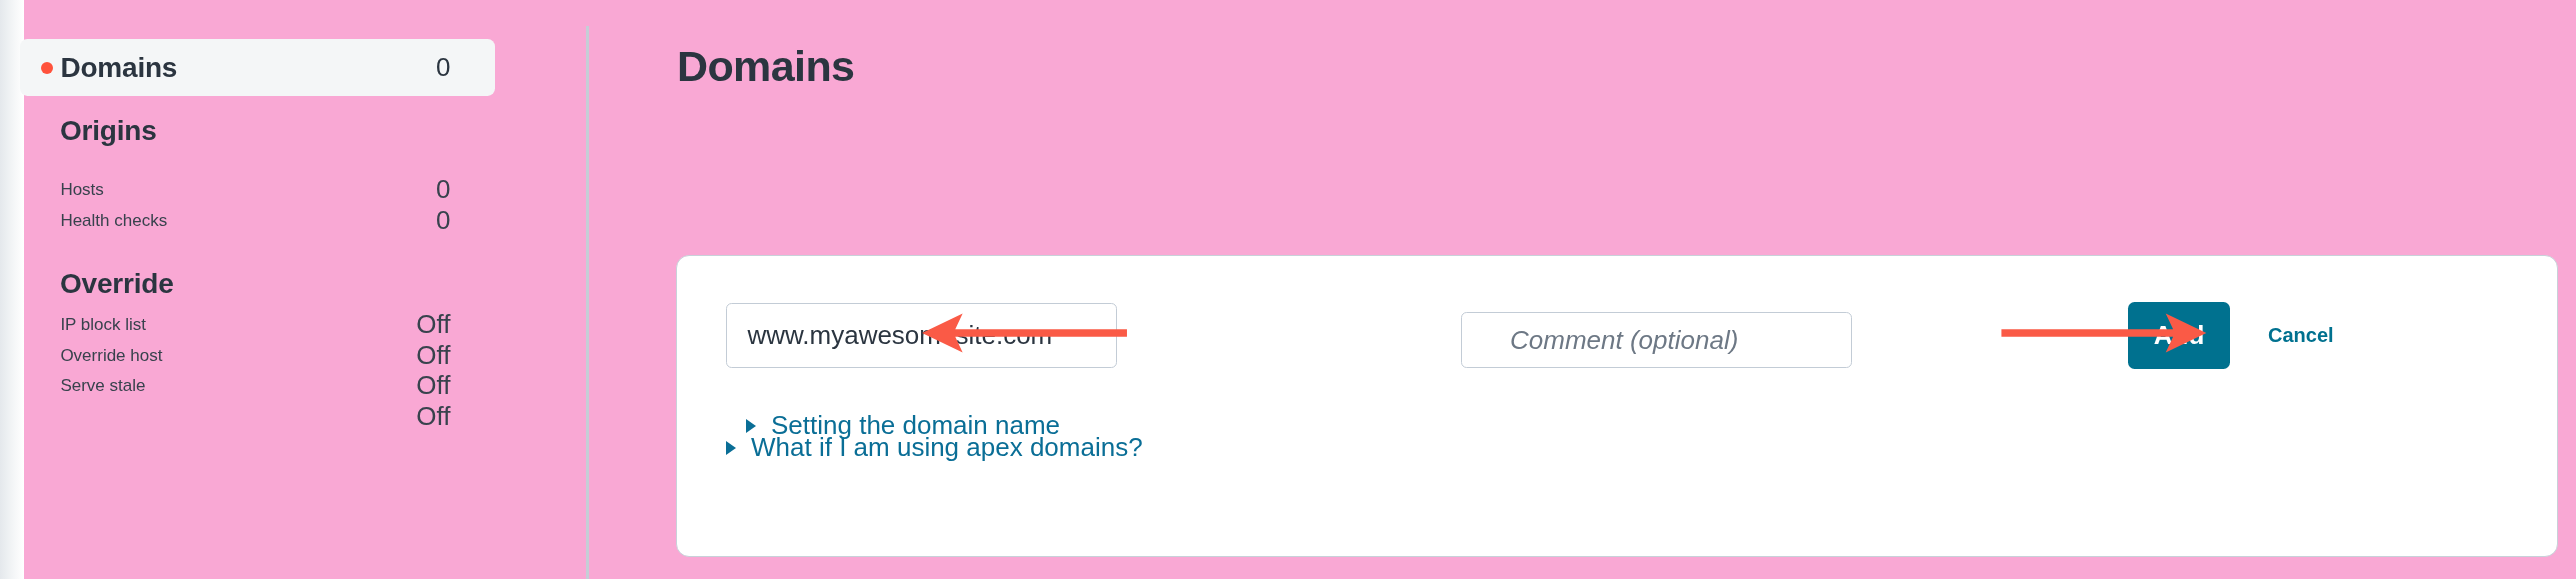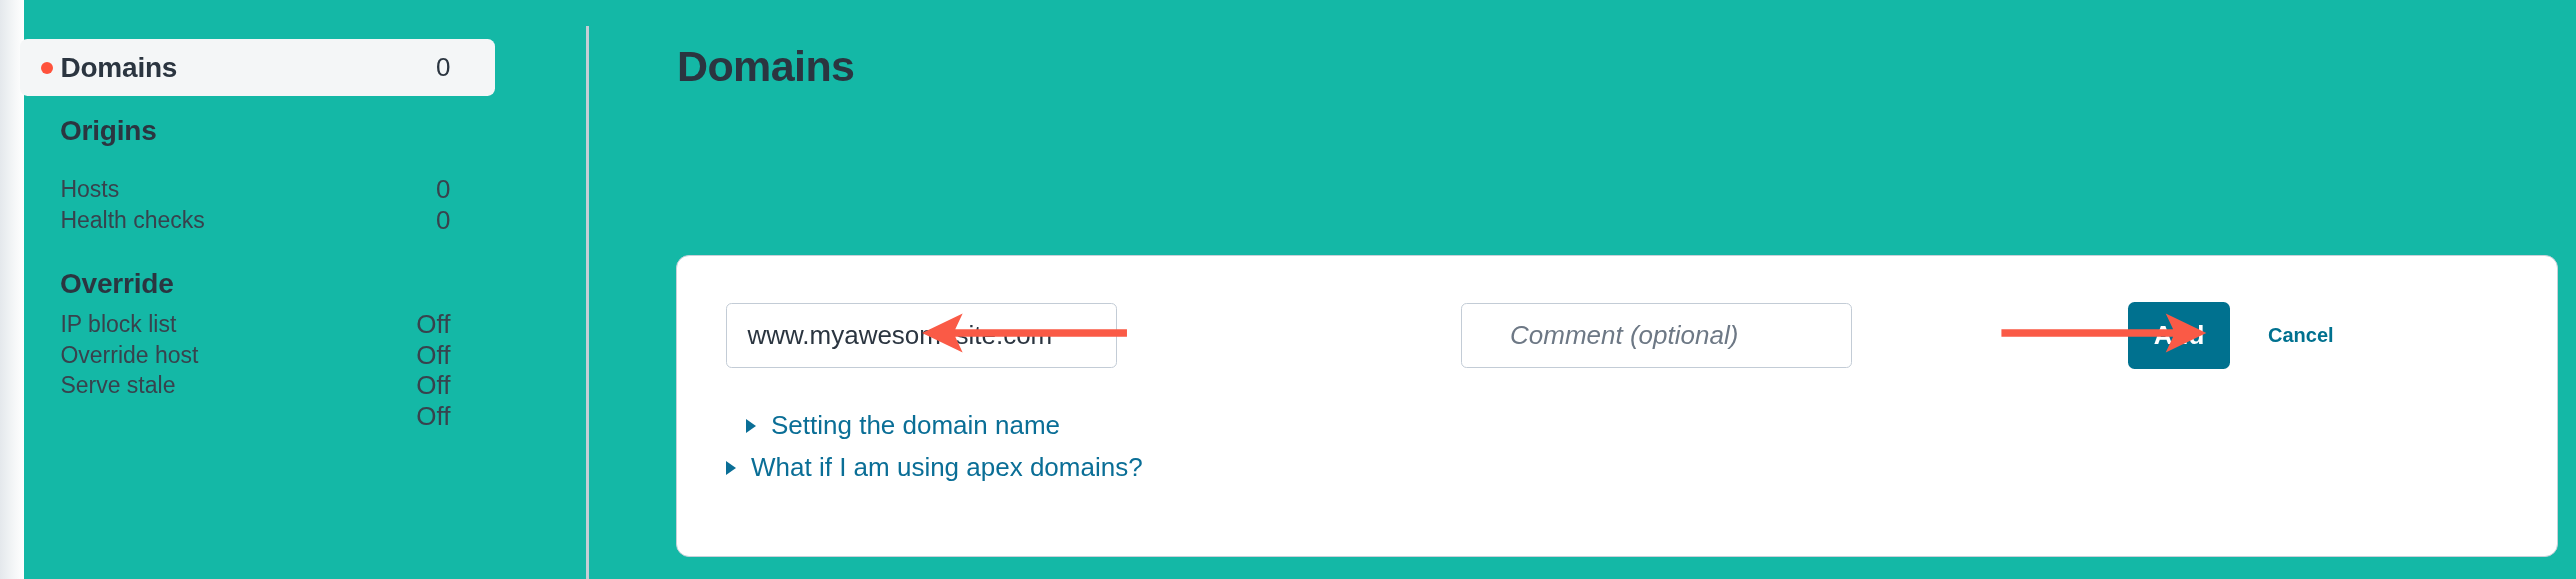--- a/index.html
+++ b/index.html
@@ -11,21 +11,21 @@
     background: #ffffff;
     font-family: "Liberation Sans", sans-serif;
     -webkit-font-smoothing: antialiased;
   }
 
   #page {
     position: relative;
     width: 2576px;
     height: 580px;
     overflow: hidden;
-    background: #14b8a6;
+    background: #f9a8d4;
   }
 
   
   .edge-shadow {
     position: absolute;
     left: 0; top: 0;
     width: 24px; height: 580px;
     background: linear-gradient(to right, #e4e8ec 0%, #eef1f3 35%, #f8f9fa 70%, #ffffff 100%);
     pointer-events: none;
   }
@@ -106,21 +106,21 @@
     font-weight: bold;
     color: #2b3540;
     letter-spacing: -0.2px;
   }
 
   .lbl {
     font-size: 26px;
     color: #3c4busy;
   }
   .nav-row .lbl {
-    font-size: 23px;
+    font-size: 17px;
     color: #38424d;
     font-weight: normal;
   }
   .nav-row .val {
     font-size: 26px;
     color: #38424d;
     font-weight: normal;
   }
 
   
@@ -175,23 +175,23 @@
   }
 
   .field-domain {
     left: 49px;
     top: 47px;
     width: 391px;
     height: 65px;
   }
   .field-comment {
     left: 784px;
-    top: 47px;
+    top: 56px;
     width: 391px;
-    height: 65px;
+    height: 56px;
     padding-left: 48px;
   }
 
   .field-text {
     font-size: 26px;
     color: #2b3540;
   }
   .field-ph {
     font-size: 26px;
     color: #6d7885;
@@ -245,21 +245,21 @@
     border-top: 7.4px solid transparent;
     border-bottom: 7.4px solid transparent;
     margin-right: 15px;
     flex: none;
   }
   .disclosure .dtext {
     font-size: 26px;
     color: #0a6e96;
   }
   .disc-1 { top: 154px; margin-left: 20px; }
-  .disc-2 { top: 196px; }
+  .disc-2 { top: 176px; }
 
   
   .arrow {
     position: absolute;
     pointer-events: none;
   }
 </style>
 </head>
 <body>
 

